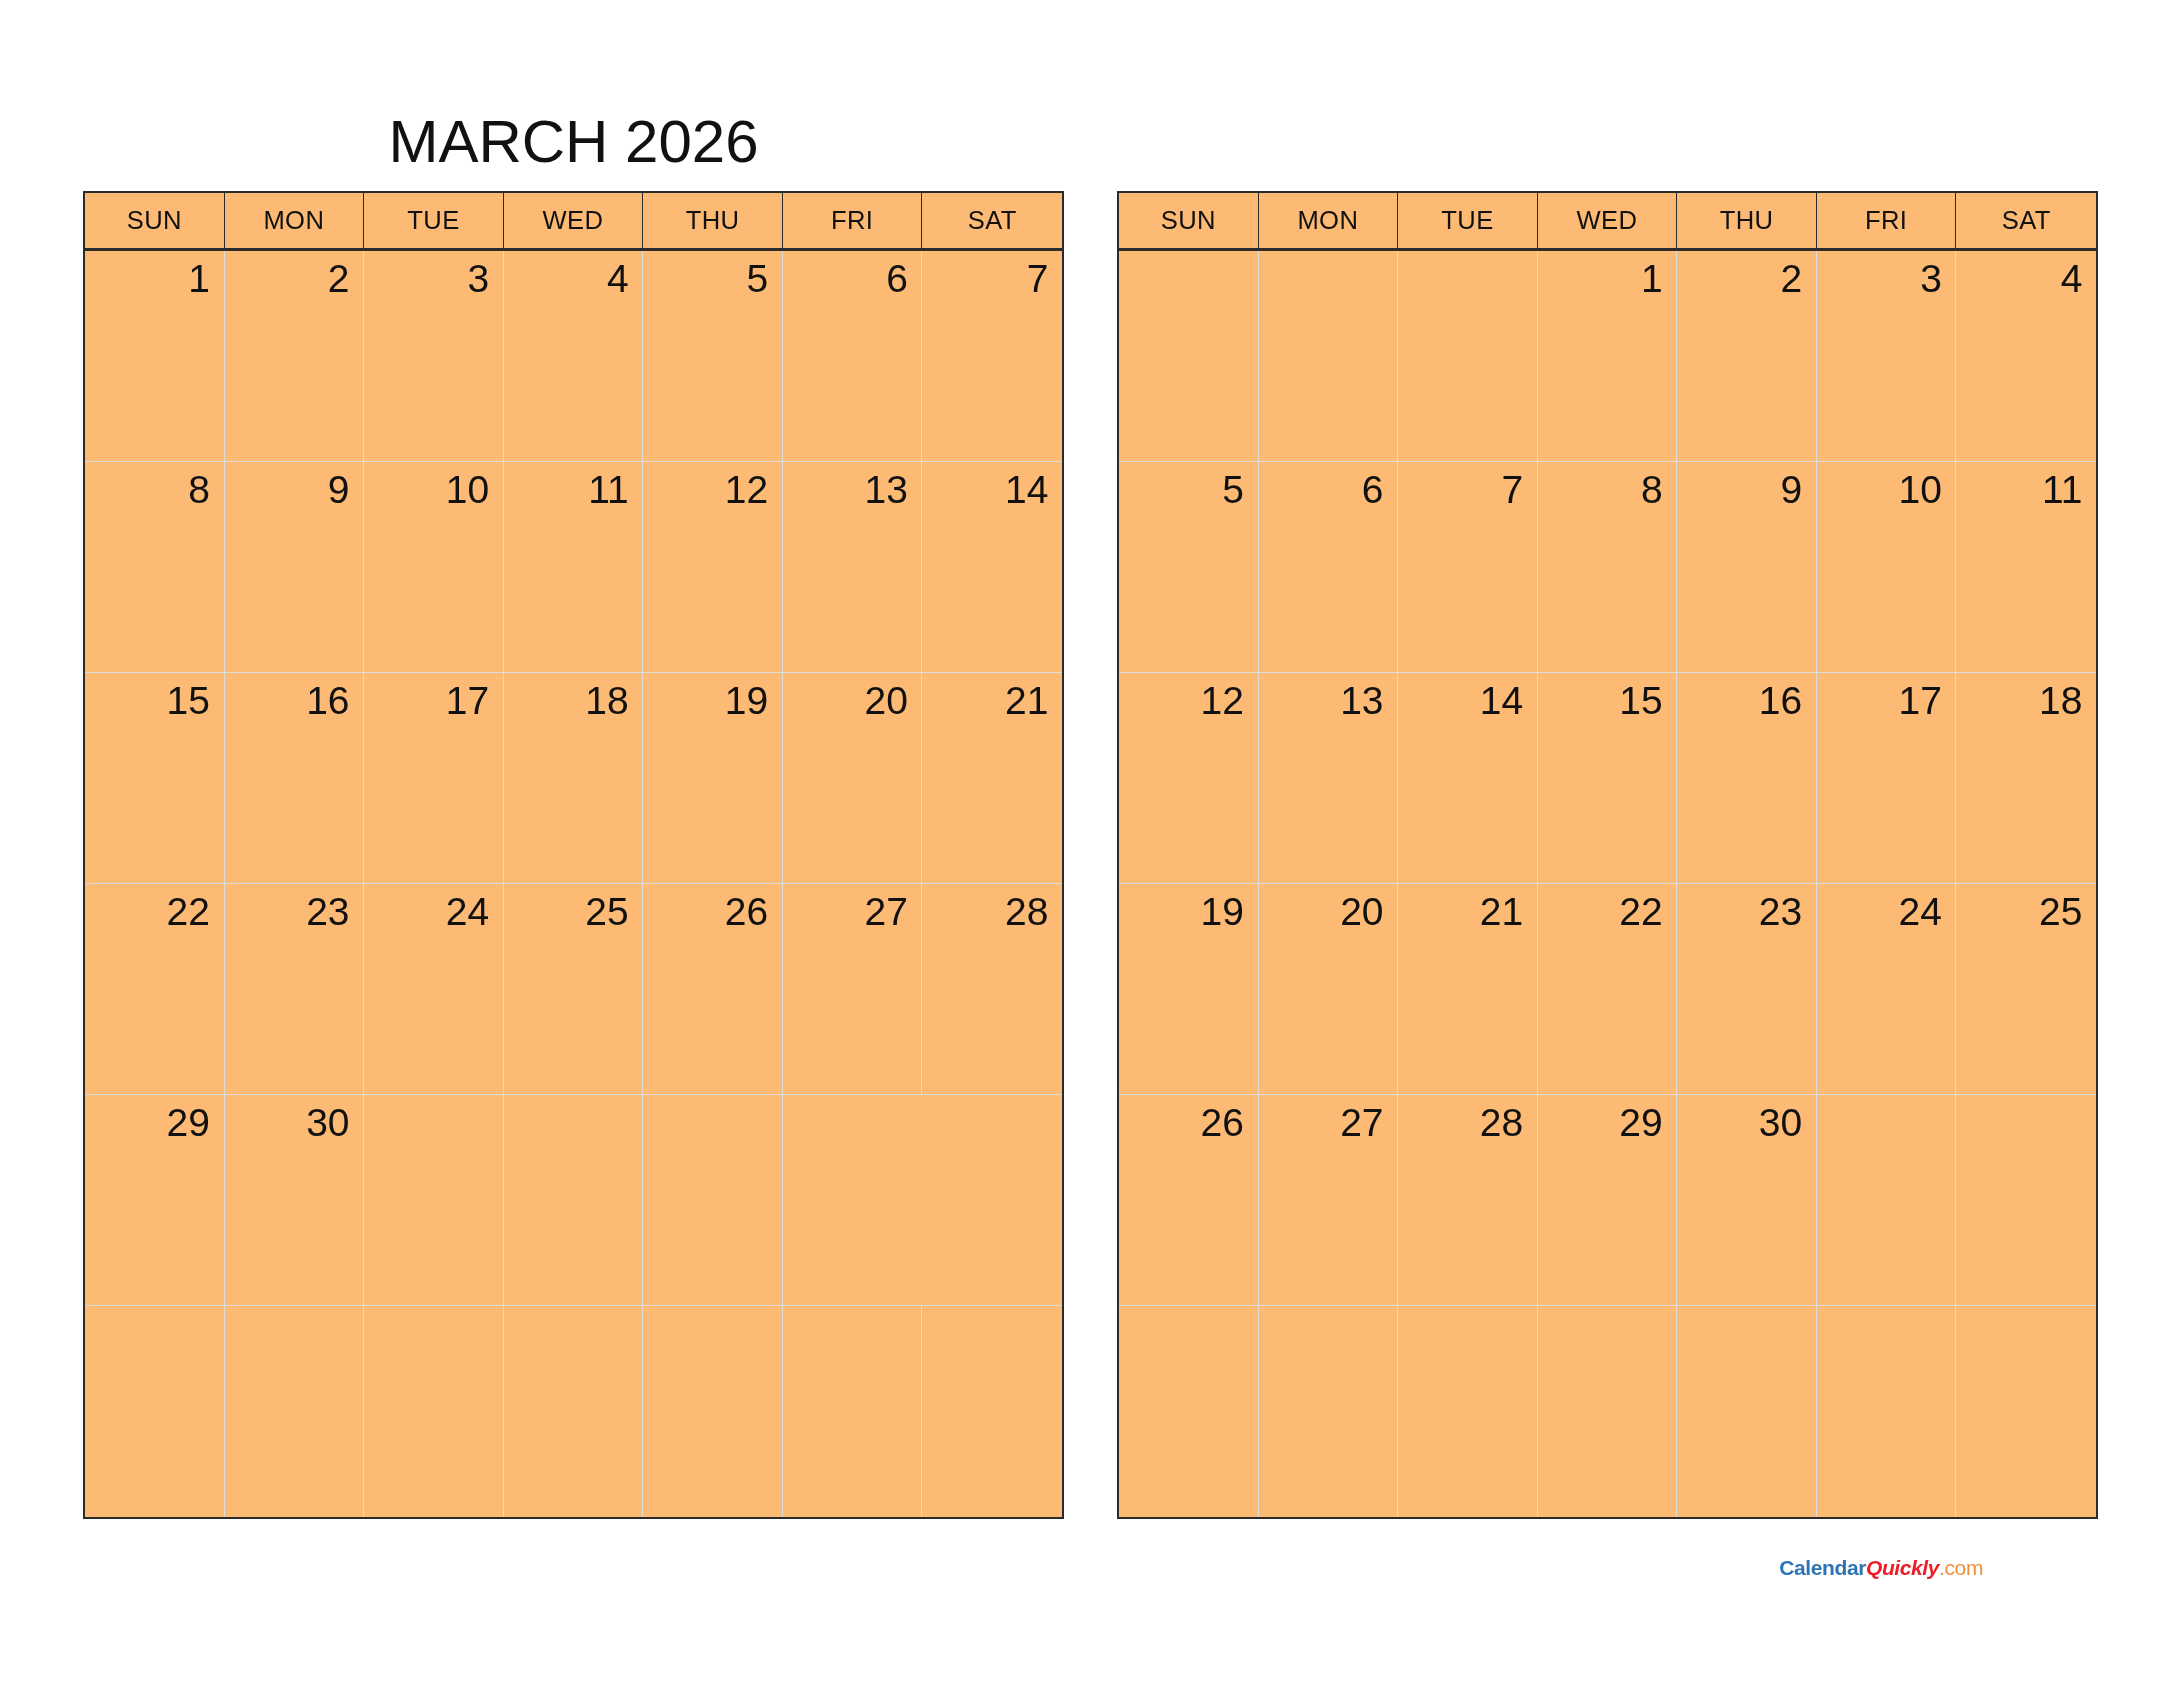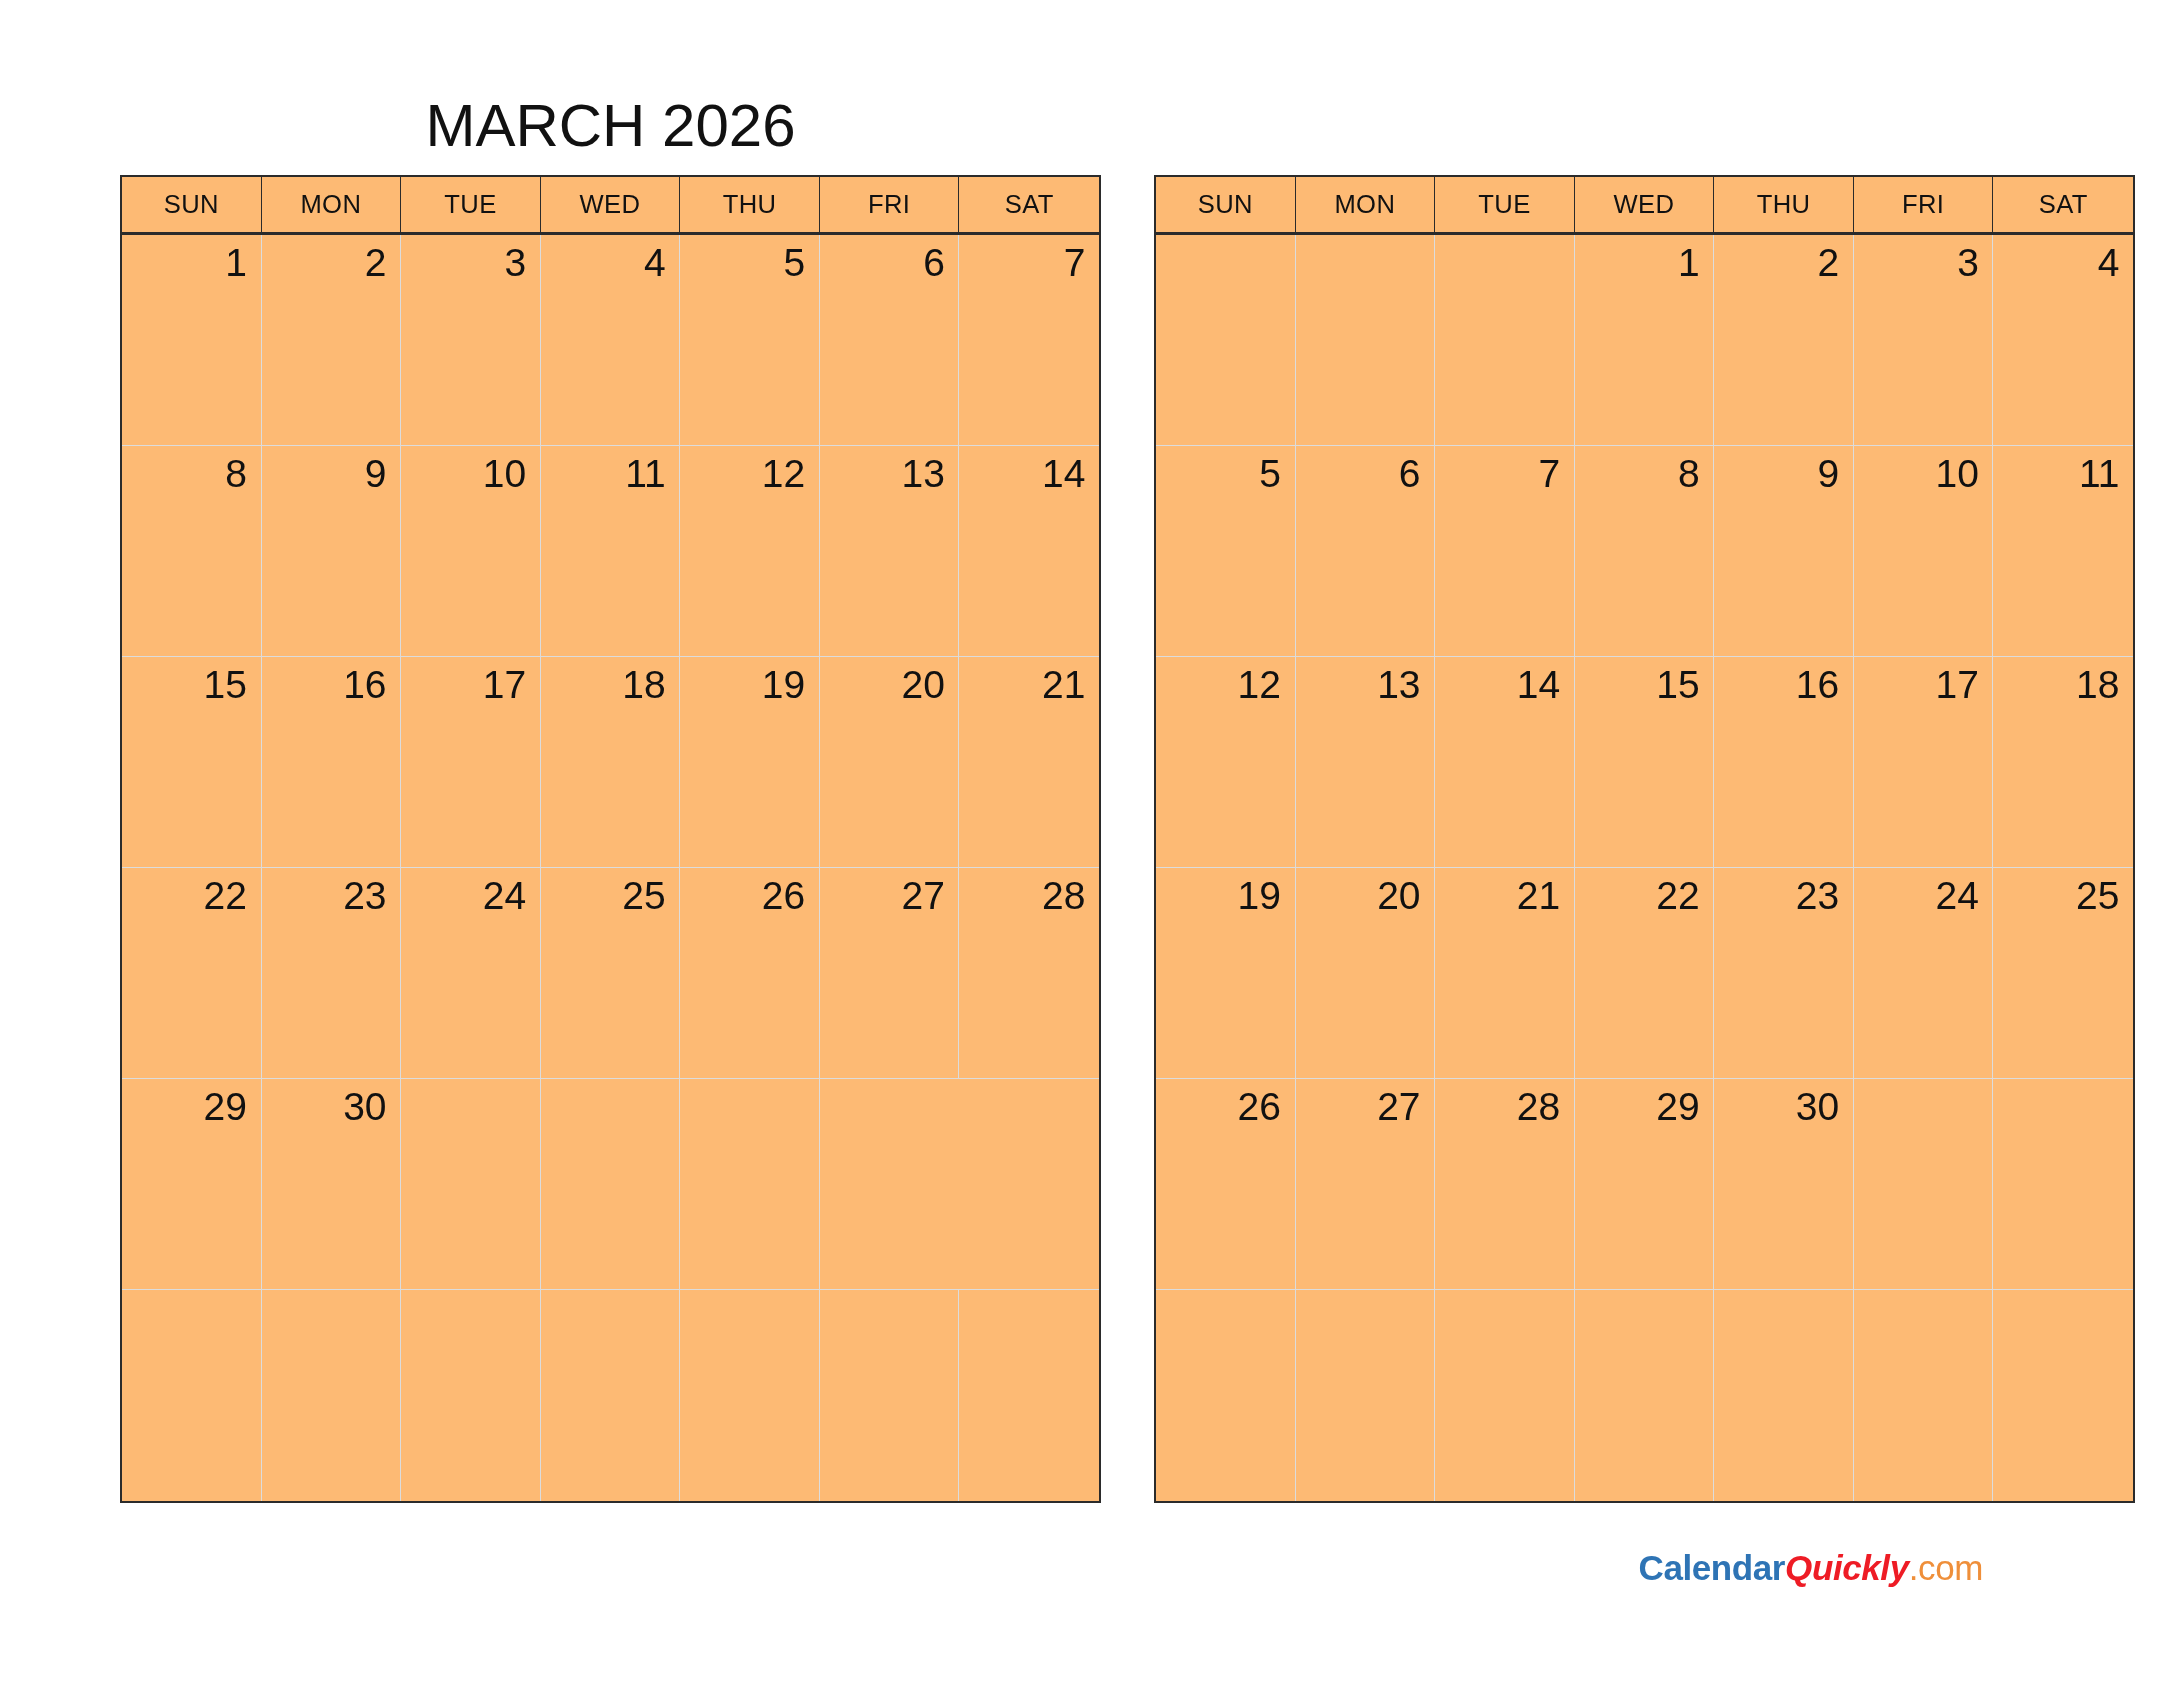--- a/index.html
+++ b/index.html
@@ -11,23 +11,22 @@
     position: relative;
     width: 2181px;
     height: 1685px;
     background: var(--page-bg, #ffffff);
     font-family: "Liberation Sans", sans-serif;
     color: var(--text-color, #111111);
     overflow: hidden;
   }
   .month {
     position: absolute;
-    top: 0;
+    top: 16px;
     height: 1233px;
-    margin-left: 37px;
   }
   #month-0 { left: 83px;  width: 981px; }
   #month-1 { left: 1117px; width: 981px; }
 
   .month-title {
     position: absolute;
     top: 95px;
     left: 0;
     width: 100%;
     text-align: center;
@@ -82,21 +81,21 @@
     font-size: 39px;
     line-height: 41px;
     overflow: hidden;
   }
   .dcell:last-child { border-right: none; }
 
   .brand {
     position: absolute;
     top: 1550px;
     right: 198px;
-    font-size: 35px;
+    font-size: 21px;
     line-height: 36px;
     font-weight: bold;
     letter-spacing: -0.4px;
     text-decoration: none;
     white-space: nowrap;
     cursor: pointer;
   }
   .brand .p1 { color: var(--brand-blue, #2e74b5); }
   .brand .p2 { color: var(--brand-red, #ee1c25); font-style: italic; }
   .brand .p3 { color: var(--brand-orange, #ef8f3a); font-weight: normal; }

